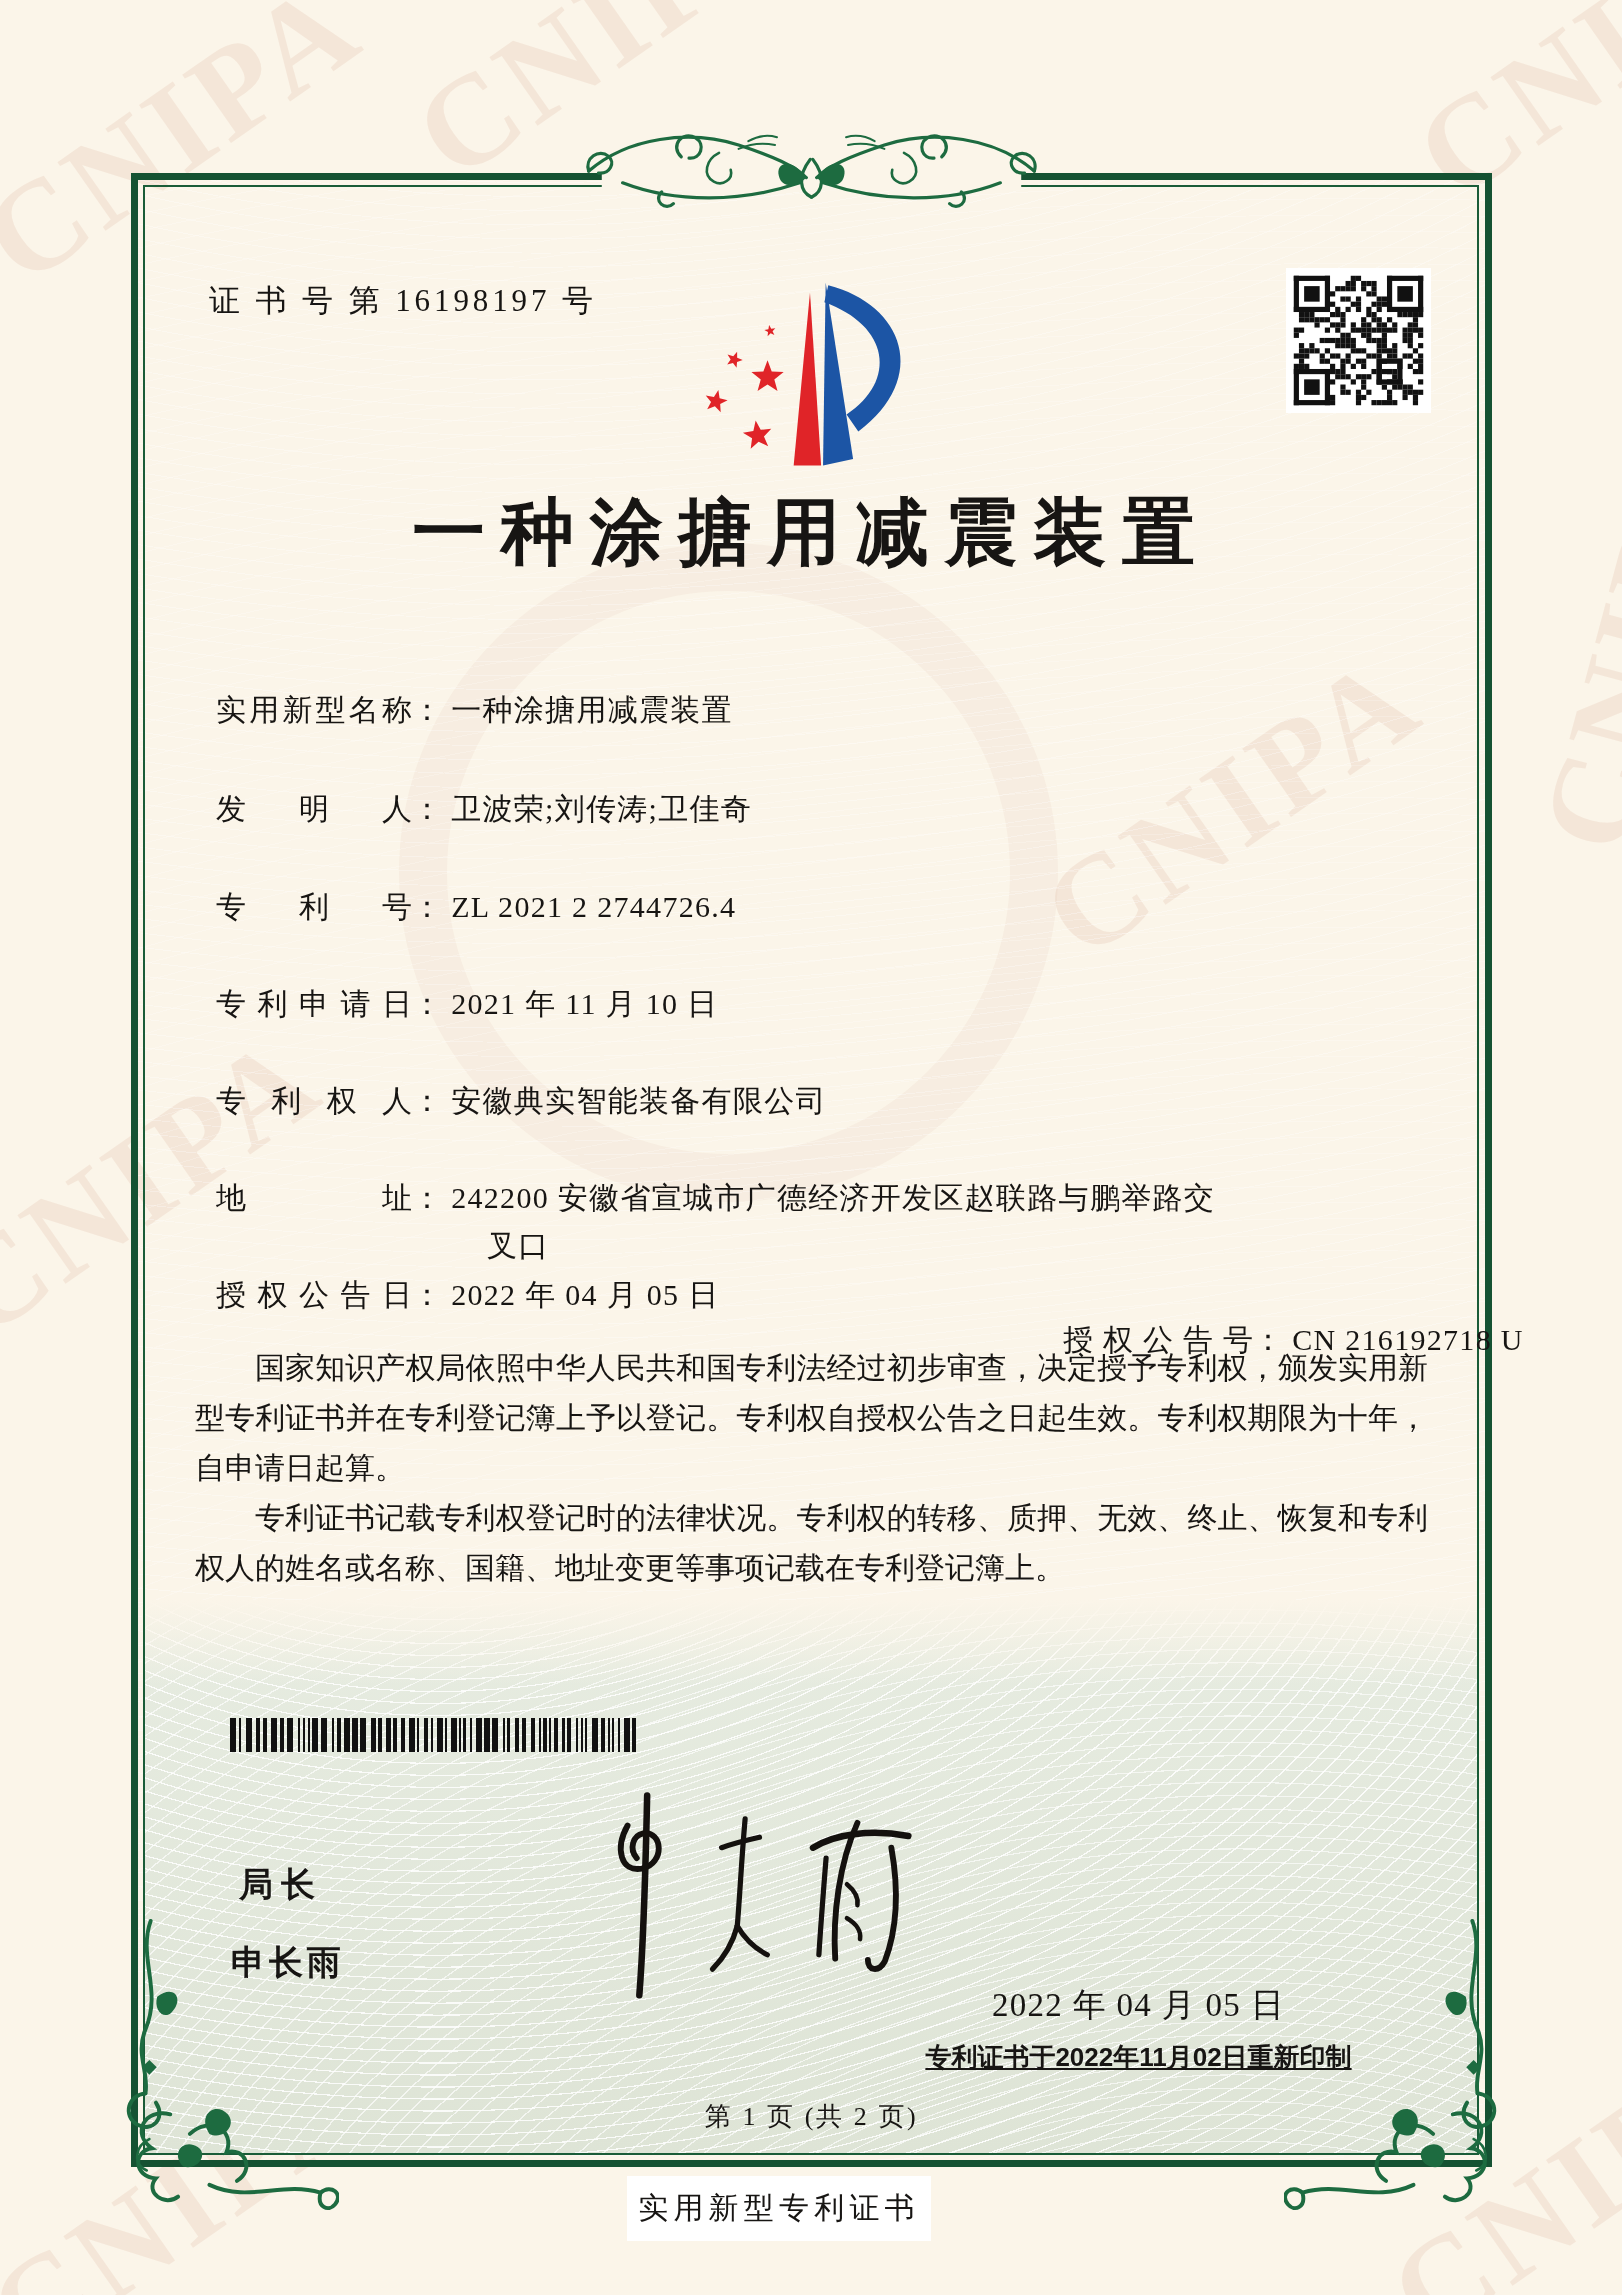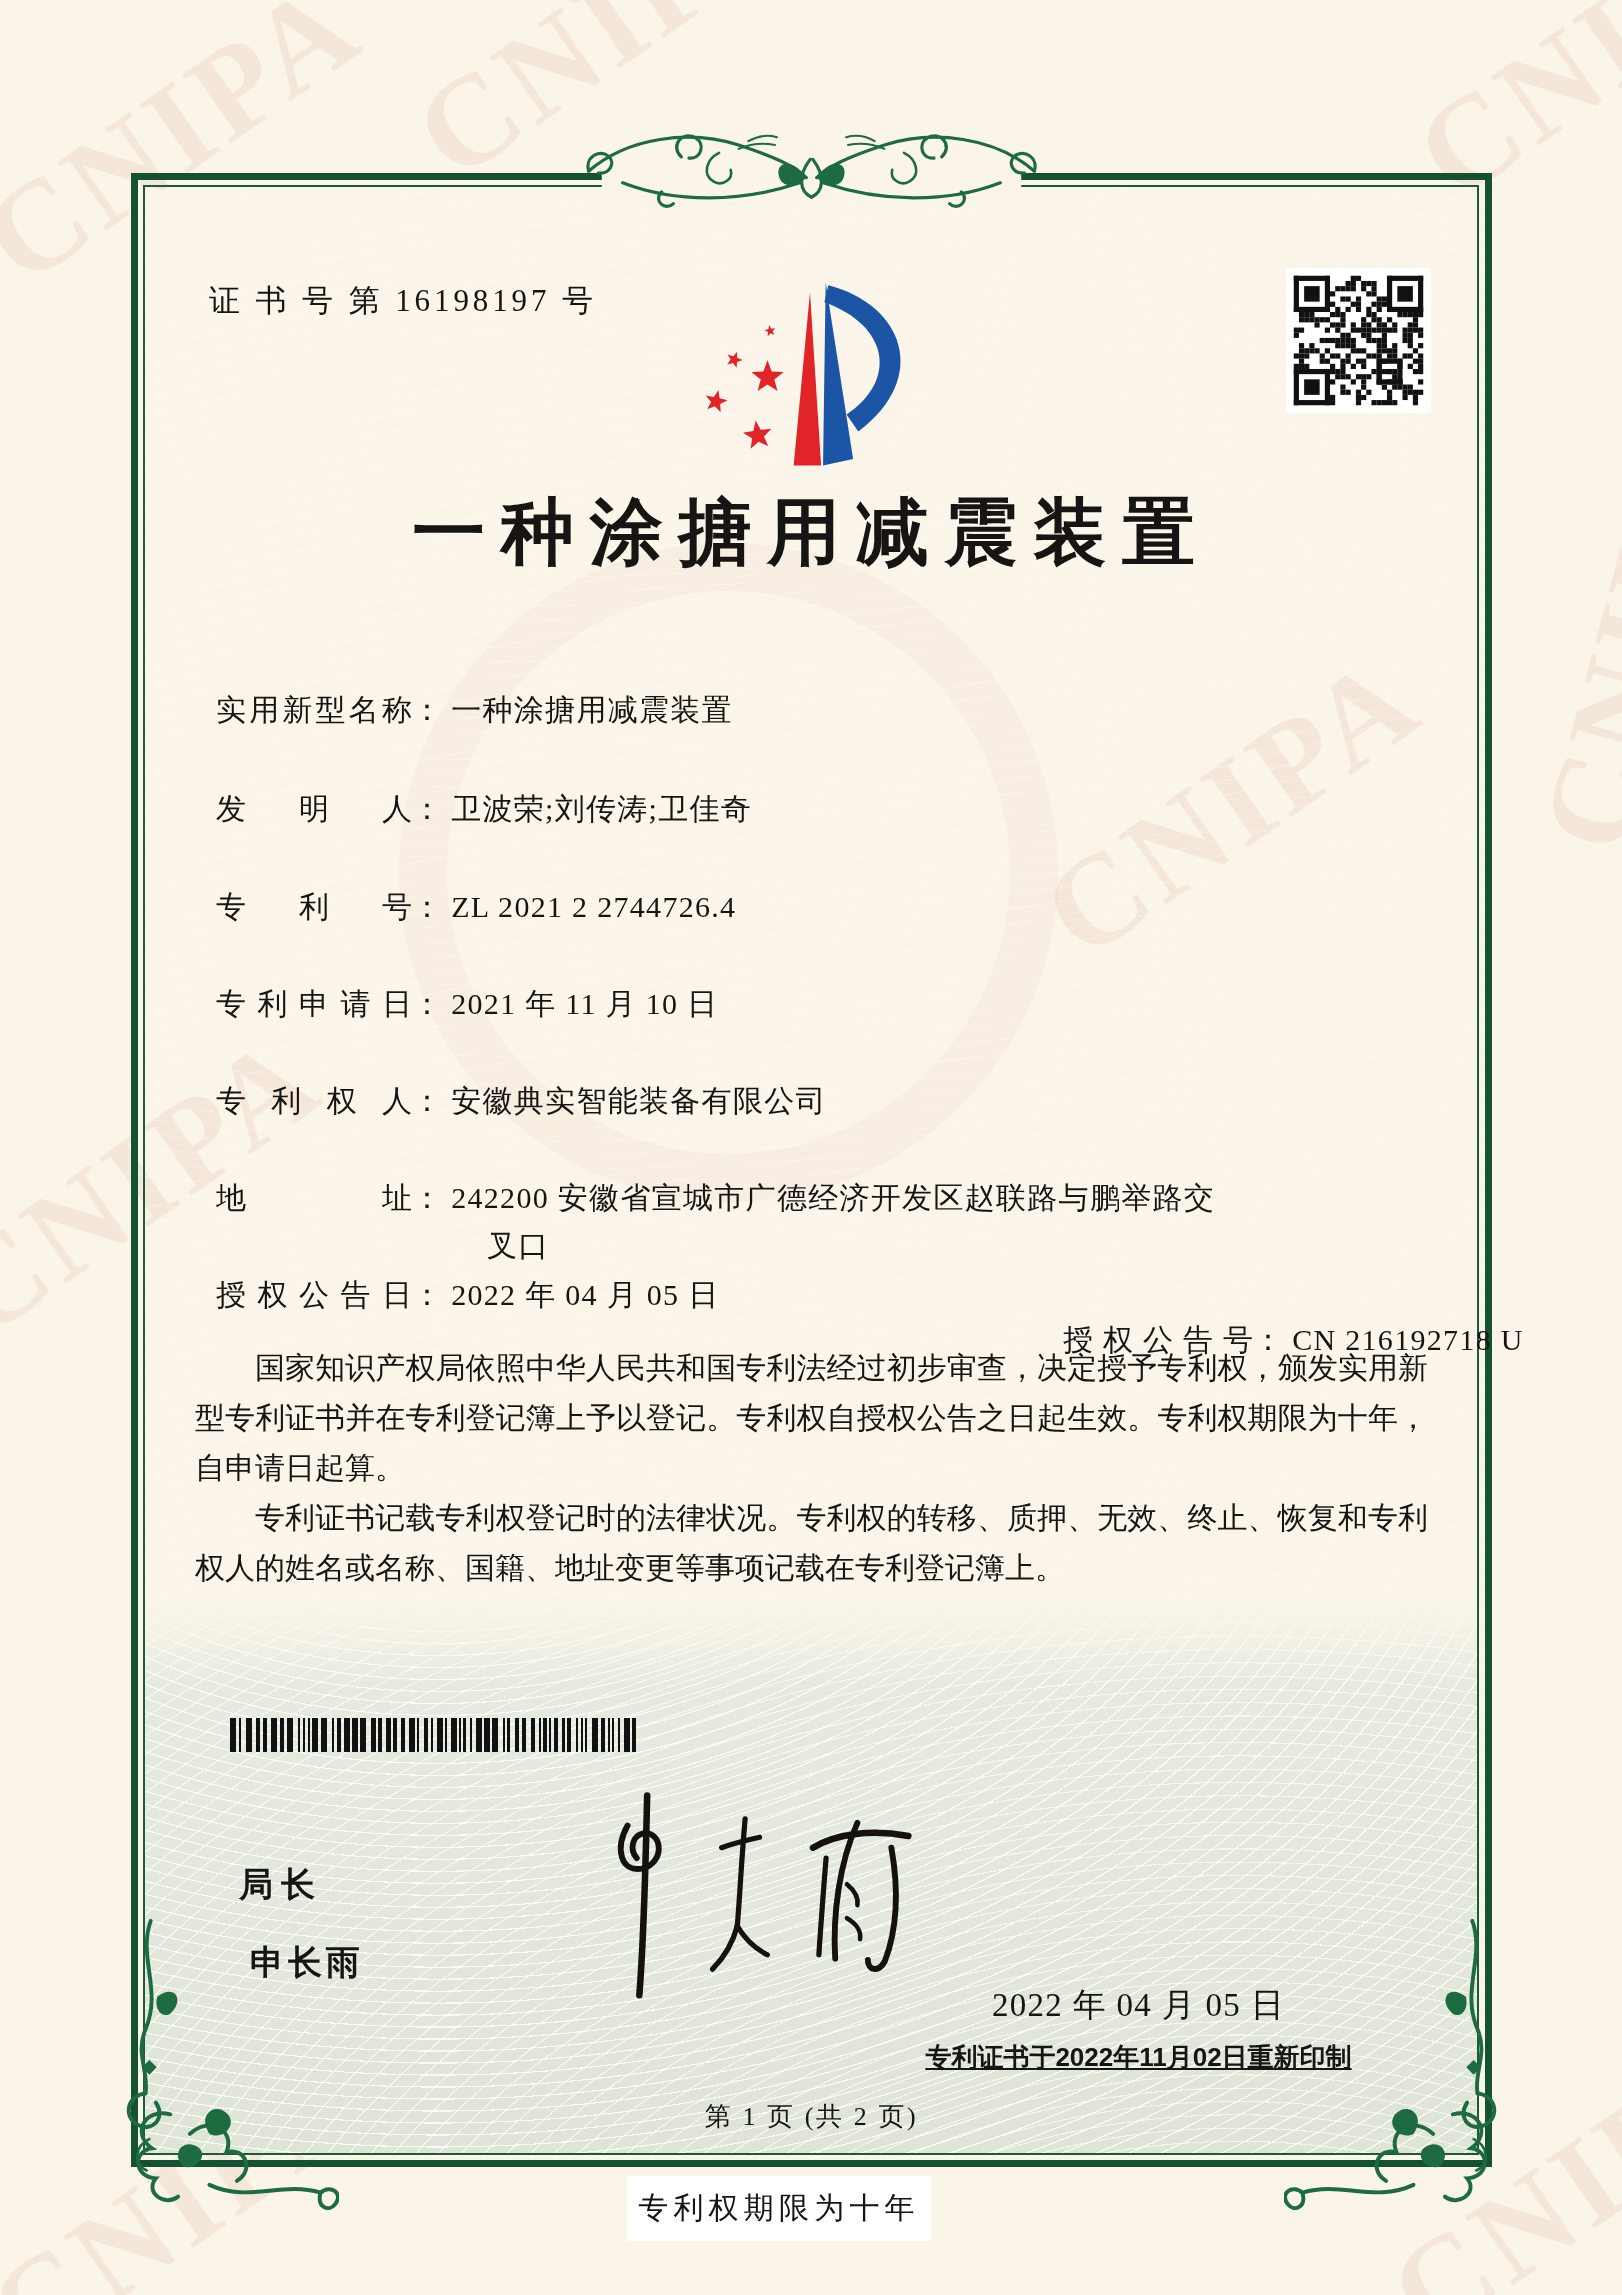--- a/index.html
+++ b/index.html
@@ -65,21 +65,21 @@
   .grant-pair2{position:absolute;left:847px;top:0;}
   .grant-pair2 .lab{width:190px;margin-top:45px;}
   .body-text{
     position:absolute;left:195px;top:1343px;width:1233px;
     font-size:30px;line-height:50px;text-align:justify;
   }
   .body-text p{margin:0;text-indent:2em;}
   .barcode{position:absolute;left:230px;top:1718px;width:421px;height:34px;display:flex;}
   .barcode .bar{height:100%;}
   .sig-title{position:absolute;left:239px;top:1862px;font-family:"Liberation Sans","DejaVu Sans",sans-serif;font-weight:700;font-size:34px;letter-spacing:7.9px;}
-  .sig-name{position:absolute;left:250px;top:1940px;font-family:Liberation Serif, serif;font-weight:700;font-size:34px;letter-spacing:3.9px;}
+  .sig-name{position:absolute;left:231px;top:1940px;font-family:Liberation Serif, serif;font-weight:700;font-size:34px;letter-spacing:3.9px;}
   .signature-svg{position:absolute;left:576px;top:1785px;}
   .issue-date{position:absolute;left:929px;top:1983px;width:419px;text-align:center;font-size:33px;letter-spacing:1.3px;}
   .reprint{position:absolute;left:890px;top:2040px;width:497px;text-align:center;
     font-family:"Liberation Sans","DejaVu Sans",sans-serif;font-weight:700;font-size:26px;text-decoration:underline;}
   .page-info{position:absolute;left:0;top:2099px;width:1623px;text-align:center;font-size:26px;letter-spacing:2.6px;}
   .cont-box{
     position:absolute;left:627px;top:2176px;width:304px;height:65px;background:#ffffff;
     display:flex;align-items:center;justify-content:center;
   }
   .cont-box span{font-size:30px;letter-spacing:5.2px;}
@@ -538,17 +538,17 @@
       <path d="M414,204 C428,212 436,224 434,236" stroke-width="7"></path>
     </g>
   </svg>
 
   <div class="issue-date">2022 年 04 月 05 日</div>
   <div class="reprint">专利证书于2022年11月02日重新印制</div>
 
   <div class="page-info">第 1 页 (共 2 页)</div>
 
   <div class="cont-box">
-    <span>专利权期限为十年</span>
+    <span>实用新型专利证书</span>
   </div>
 
 </div>
 
 
 </body></html>

